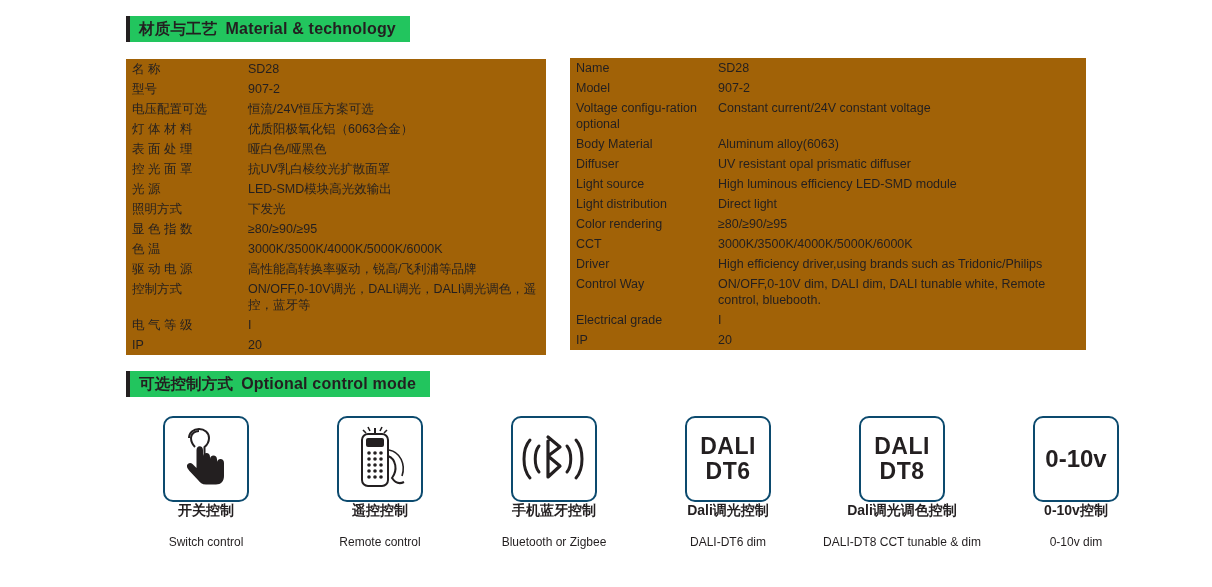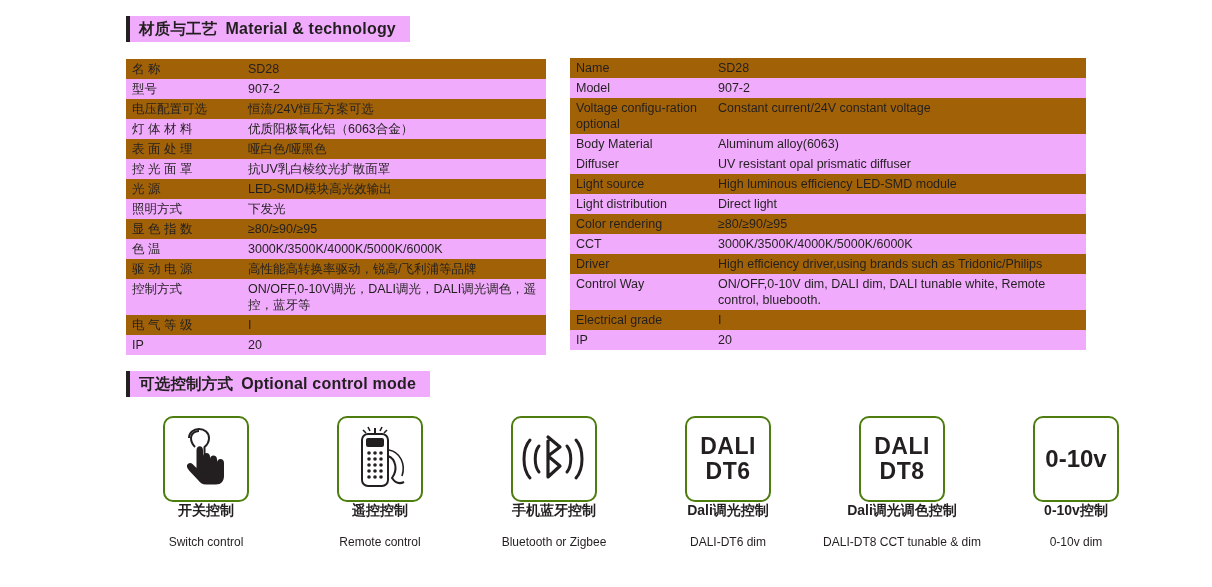--- a/index.html
+++ b/index.html
@@ -21,21 +21,21 @@
     position: absolute;
     display: flex;
     align-items: stretch;
     height: 26px;
   }
   .section-head .bar {
     width: 4px;
     background: #231f20;
   }
   .section-head .head-box {
-    background: #f0abfc;
+    background: #22c55e;
     display: flex;
     align-items: center;
     padding: 0 14px 0 9px;
     font-size: 16px;
     font-weight: bold;
     letter-spacing: 0.2px;
     white-space: nowrap;
   }
   .section-head .head-box .cn {
     font-size: 15.5px;
@@ -57,21 +57,21 @@
     table-layout: fixed;
   }
   .spec-table td {
     vertical-align: top;
     padding: 2px 6px 2px 6px;
     font-size: 12.5px;
     line-height: 16px;
     color: #231f20;
   }
   .spec-table tr.alt td { background: #a16207; }
-  .spec-table tr.plain td { background: #f0abfc; }
+  .spec-table tr.plain td { background: #a16207; }
   .spec-table td.k {
     width: 108px;
   }
   .spec-table td.v { }
 
   #table-cn { left: 126px; top: 59px; width: 420px; }
   #table-cn td.k { width: 104px; }
   #table-en { left: 570px; top: 58px; width: 516px; }
   #table-en td.k { width: 130px; }
 
@@ -85,21 +85,21 @@
   }
   .icon-cell {
     position: absolute;
     width: 160px;
     text-align: center;
   }
   .icon-box {
     width: 86px;
     height: 86px;
     margin: 0 auto;
-    border: 2px solid #4d7c0f;
+    border: 2px solid #0c4a6e;
     border-radius: 10px;
     box-sizing: border-box;
     display: flex;
     align-items: center;
     justify-content: center;
     position: relative;
     overflow: hidden;
   }
   .lbl-cn {
     font-size: 14px;

